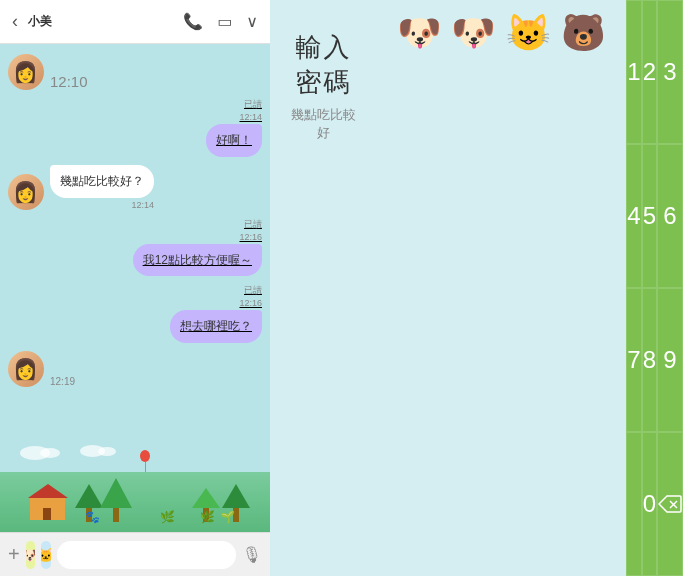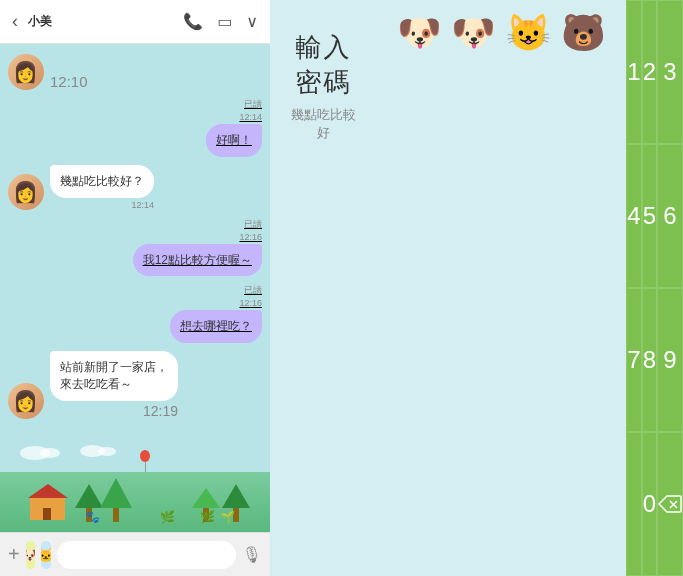--- a/index.html
+++ b/index.html
@@ -378,22 +378,21 @@
       <div>
         <div style="font-size:9px;color:#888;text-align:right;margin-bottom:1px;">已讀</div>
         <div style="font-size:9px;color:#888;text-align:right;margin-bottom:2px;">12:16</div>
         <div class="bubble right">想去哪裡吃？</div>
       </div>
     </div>
 
     <div class="msg-row">
       <div class="avatar-face">👩</div>
       <div>
-        <div class="bubble left">站前新開了一家店，<br>來去吃吃看～</div>
-        <div style="font-size:14px;color:#888;text-align:right;margin-top:2px;">12:19</div>
+        <div style="font-size:10px;color:#888;text-align:right;margin-top:2px;">12:19</div>
       </div>
     </div>
 
   </div>
 
   <div class="scenery">
     <div class="sky-part"></div>
 
     <div class="cloud" style="width:30px;height:14px;top:4px;left:20px;"></div>
     <div class="cloud" style="width:20px;height:10px;top:6px;left:40px;"></div>

